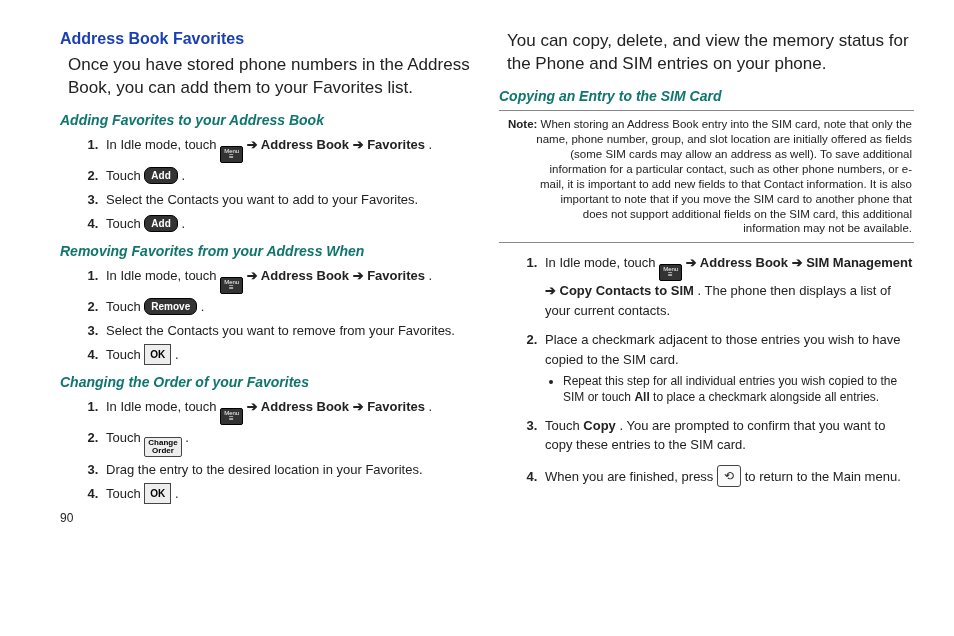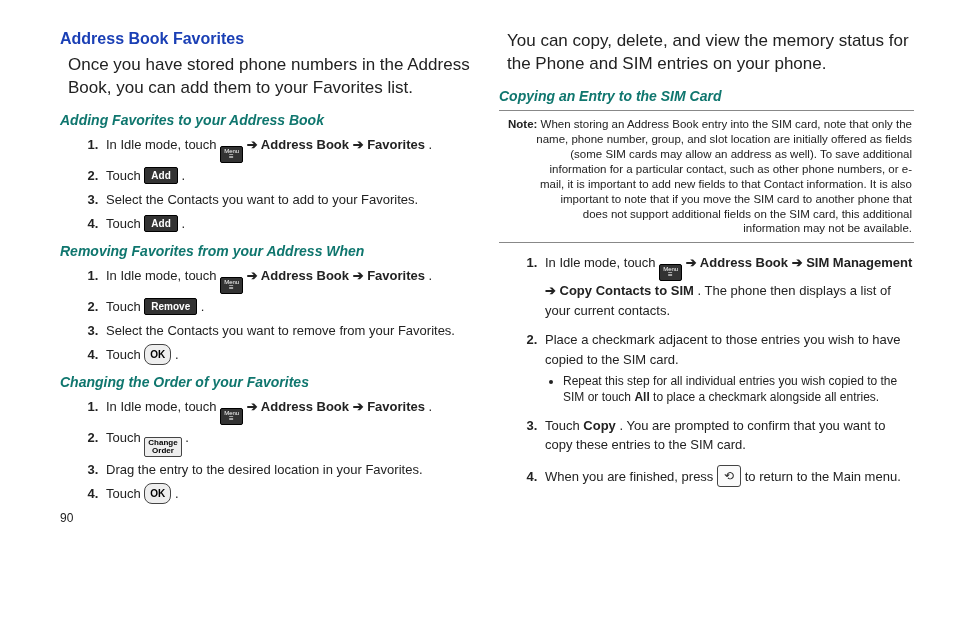--- a/index.html
+++ b/index.html
@@ -60,21 +60,21 @@
     font-weight: 700;
   }
   .b { font-weight: 700; }
   .arrow { font-weight: 700; }
   .ui-btn {
     display: inline-block;
     background: #333;
     color: #fff;
     font-size: 10px;
     padding: 2px 6px;
-    border-radius: 2px;
+    border-radius: 7px;
     vertical-align: 1px;
     line-height: 1.1;
     font-weight: 600;
     border: 1px solid #000;
   }
   .menu-btn {
     display: inline-flex;
     flex-direction: column;
     align-items: center;
     justify-content: center;
@@ -89,21 +89,21 @@
     border: 1px solid #000;
   }
   .menu-btn .bars { letter-spacing: 0.5px; font-size:8px; line-height:0.6;}
   .ok-btn {
     display: inline-block;
     background: #eee;
     border: 1px solid #444;
     color: #000;
     font-size: 10px;
     padding: 1px 5px;
-    border-radius: 8px;
+    border-radius: 0;
     vertical-align: 1px;
     font-weight: 600;
   }
   .co-btn {
     display: inline-flex;
     flex-direction:column;
     align-items:center;
     background: #eee;
     border: 1px solid #444;
     color: #000;

